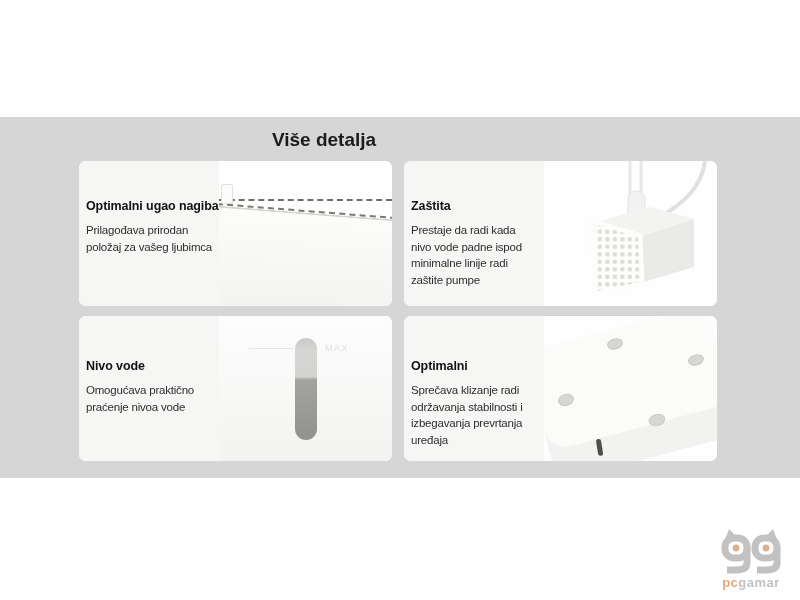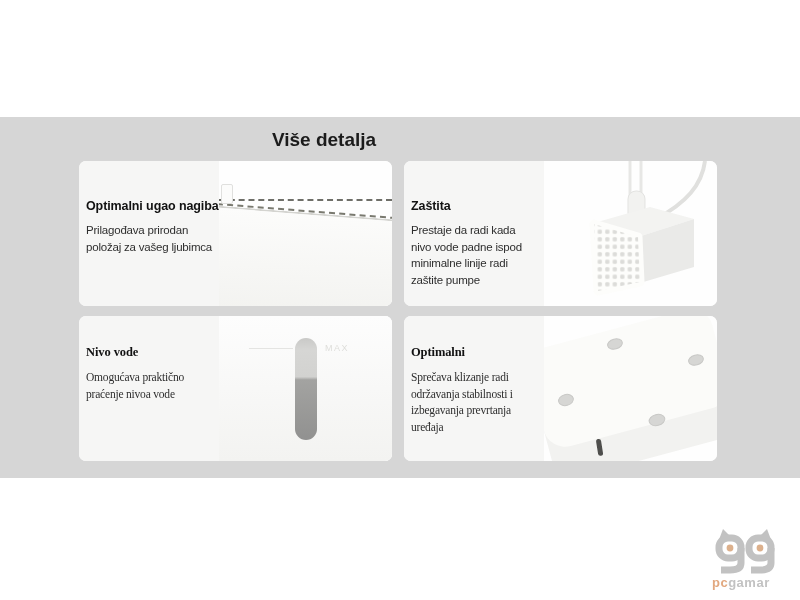--- a/index.html
+++ b/index.html
@@ -11,21 +11,21 @@
   .section-title{position:absolute;left:0;top:129px;width:648px;text-align:center;
                  font-size:19px;font-weight:bold;color:#1b1b1b;}
 
   .grid{position:absolute;left:79px;top:161px;display:grid;
         grid-template-columns:313px 313px;grid-template-rows:145px 145px;
         column-gap:12px;row-gap:10px;}
 
   .card{display:flex;border-radius:7px;overflow:hidden;background:#ffffff;}
   .card-text{flex:0 0 140px;width:140px;background:#f6f6f5;box-sizing:border-box;
              padding:38px 0 0 7px;}
-  .row2 .card-text{padding-top:29px;font-family:Liberation Serif, serif;}
+  .row2 .card-text{padding-top:43px;}
   .card-title{font-size:12.5px;font-weight:bold;color:#121212;white-space:pre;
               margin:0 0 9px 0;letter-spacing:-0.1px;}
   .card-body{font-size:11.5px;color:#2e2e2e;line-height:16.5px;white-space:pre;
              letter-spacing:-0.2px;}
   .card-image{position:relative;flex:1;background:#fefefe;overflow:hidden;}
 
   
   .tilt-tab{position:absolute;left:2px;top:23px;width:10px;height:18px;background:#fcfcfb;
             border:1px solid #e0e0de;border-radius:2px;}
   .tilt-dash-h{position:absolute;left:0;top:38px;width:100%;height:0;
@@ -41,21 +41,21 @@
   
   .level-bg{position:absolute;inset:0;background:linear-gradient(180deg,#fdfdfd,#f3f3f1);}
   .level-pill{position:absolute;left:76px;top:22px;width:22px;height:102px;border-radius:12px;
               background:linear-gradient(180deg,#c9c9c7 0%,#d6d6d4 12%,#d2d2d0 38%,
                           #a3a3a1 41%,#919190 100%);}
   .level-line{position:absolute;left:30px;top:32px;width:44px;height:1px;background:#e4e4e2;}
   .level-max{position:absolute;left:106px;top:27px;font-size:9px;color:#dededb;
              letter-spacing:1.5px;font-weight:normal;}
 
   
-  .watermark{position:absolute;right:10px;bottom:11px;width:78px;}
+  .watermark{position:absolute;right:10px;bottom:11px;width:78px;text-align:center;}
   .wm-brand{font-size:13px;font-weight:bold;letter-spacing:0.5px;margin-top:-3px;
             line-height:13px;}
   .wm-pc{color:#e2a87f;}
   .wm-gamar{color:#c2c2c2;}
 </style>
 </head>
 <body>
 
 <div class="page">
 

